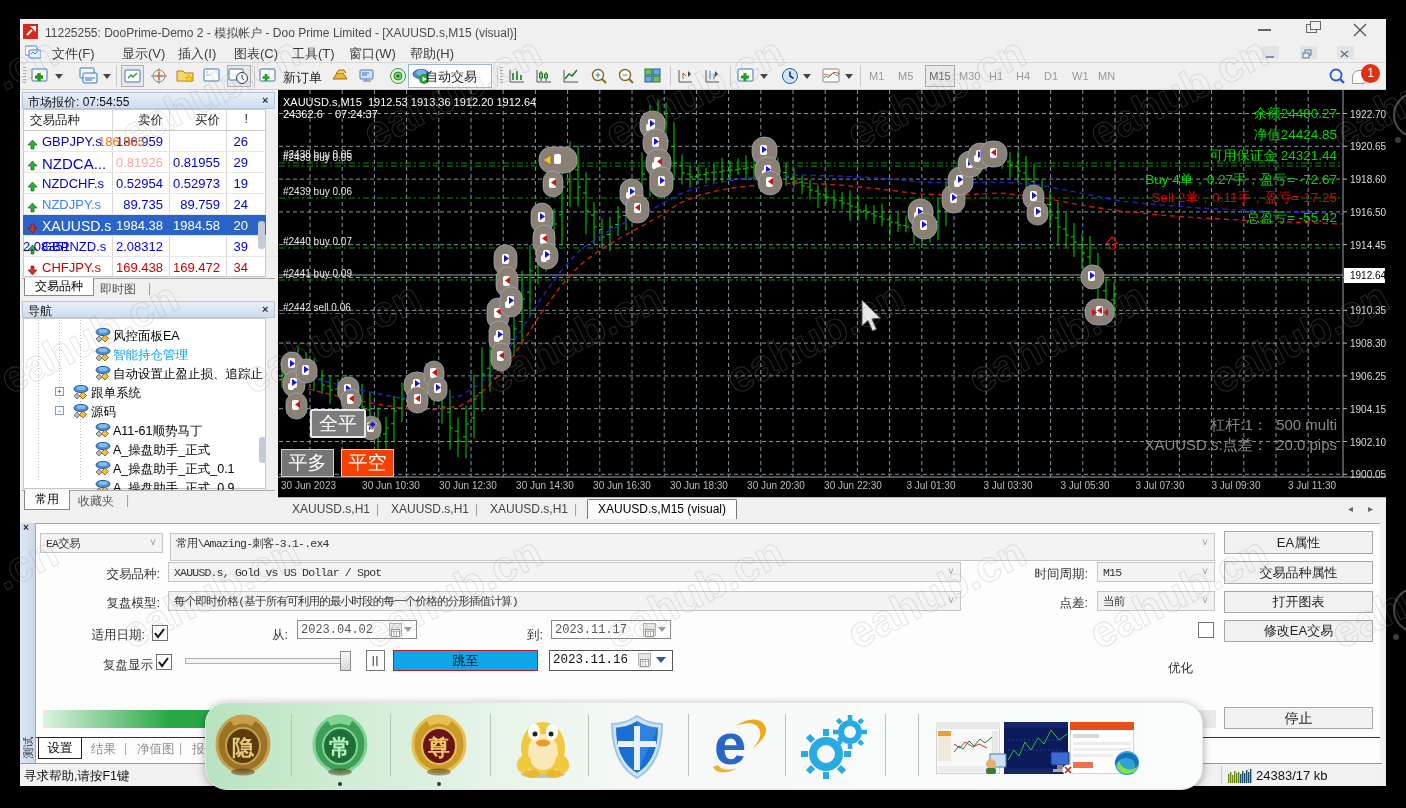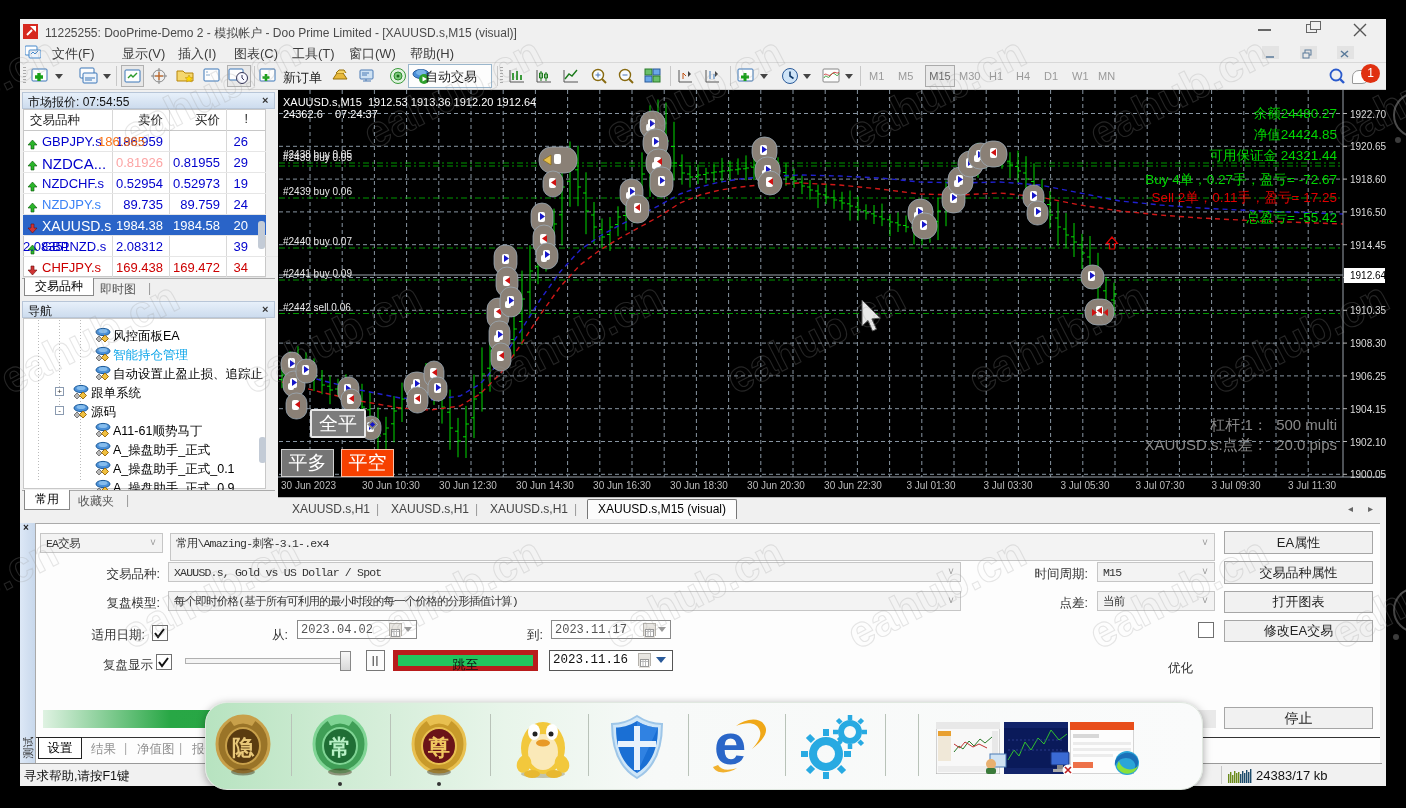--- a/index.html
+++ b/index.html
@@ -621,21 +621,21 @@
 <div class="ab lbl" style="left:1138px;top:660px;width:55px">优化</div>
 <div class="ab" style="left:1198px;top:622px;width:16px;height:16px;background:#fff;border:1px solid #707070"></div>
 <div class="ab btn" style="left:1224px;top:620px;width:149px;height:22px;line-height:20px">修改EA交易</div>
 <div class="ab" style="left:53px;top:657px;width:100px;text-align:right;font-size:12.5px;color:#333">复盘显示</div>
 <div class="ab" style="left:156px;top:654px;width:16px;height:16px;background:#fff;border:1px solid #707070"><svg width="13" height="13">
       <path d="M2 6l3 4 6-8" stroke="#111" stroke-width="2" fill="none"></path>
     </svg></div>
 <div class="ab" style="left:185px;top:658px;width:160px;height:6px;background:#f4f4f4;border:1px solid #b0b0b0"></div>
 <div class="ab" style="left:340px;top:651px;width:11px;height:20px;background:linear-gradient(#f8f8f8,#d8d8d8);border:1px solid #888"></div>
 <div class="ab" style="left:366px;top:650px;width:19px;height:21px;background:#fcfcfc;border:1px solid #777;text-align:center;font-size:11px;line-height:19px;color:#111;letter-spacing:1px">||</div>
-<div class="ab" style="left:393px;top:650px;width:145px;height:21px;background:#22c55e;border:5px solid #b91c1c;text-align:center;font-size:13px;line-height:19px;color:#111">跳至</div>
+<div class="ab" style="left:393px;top:650px;width:145px;height:21px;background:#0ea5e9;border:1px solid #b91c1c;text-align:center;font-size:13px;line-height:19px;color:#111">跳至</div>
 <div class="ab" style="left:549px;top:650px;width:124px;height:21px;background:#fff;border:1px solid #555;font-family:'Liberation Mono',monospace;font-size:12.5px;color:#111;line-height:19px;padding-left:3px">2023.11.16</div>
 <div class="ab cal" style="left:638px;top:653px"><svg width="11" height="11">
       <rect width="11" height="11" fill="#e6e3de"></rect>
       <rect x="1.5" y="2.5" width="8" height="7" fill="#fff" stroke="#999"></rect>
       <path d="M2 4.5h7M4 3v6M6.5 3v6" stroke="#bbb"></path>
     </svg></div>
 <div class="ab" style="left:656px;top:657px;width:0;height:0;border:5px solid transparent;border-top:6px solid #2a5a9a"></div>
 <div class="ab" style="left:43px;top:710px;width:1173px;height:18px;background:#e9e9e9"></div>
 <div class="ab" style="left:43px;top:710px;width:1060px;height:18px;background:linear-gradient(90deg,#dff2e2,#28a745 12%,#1f9e38)"></div>
 <div class="ab btn" style="left:1224px;top:707px;width:149px;height:22px;line-height:20px;font-size:14px">停止</div>

